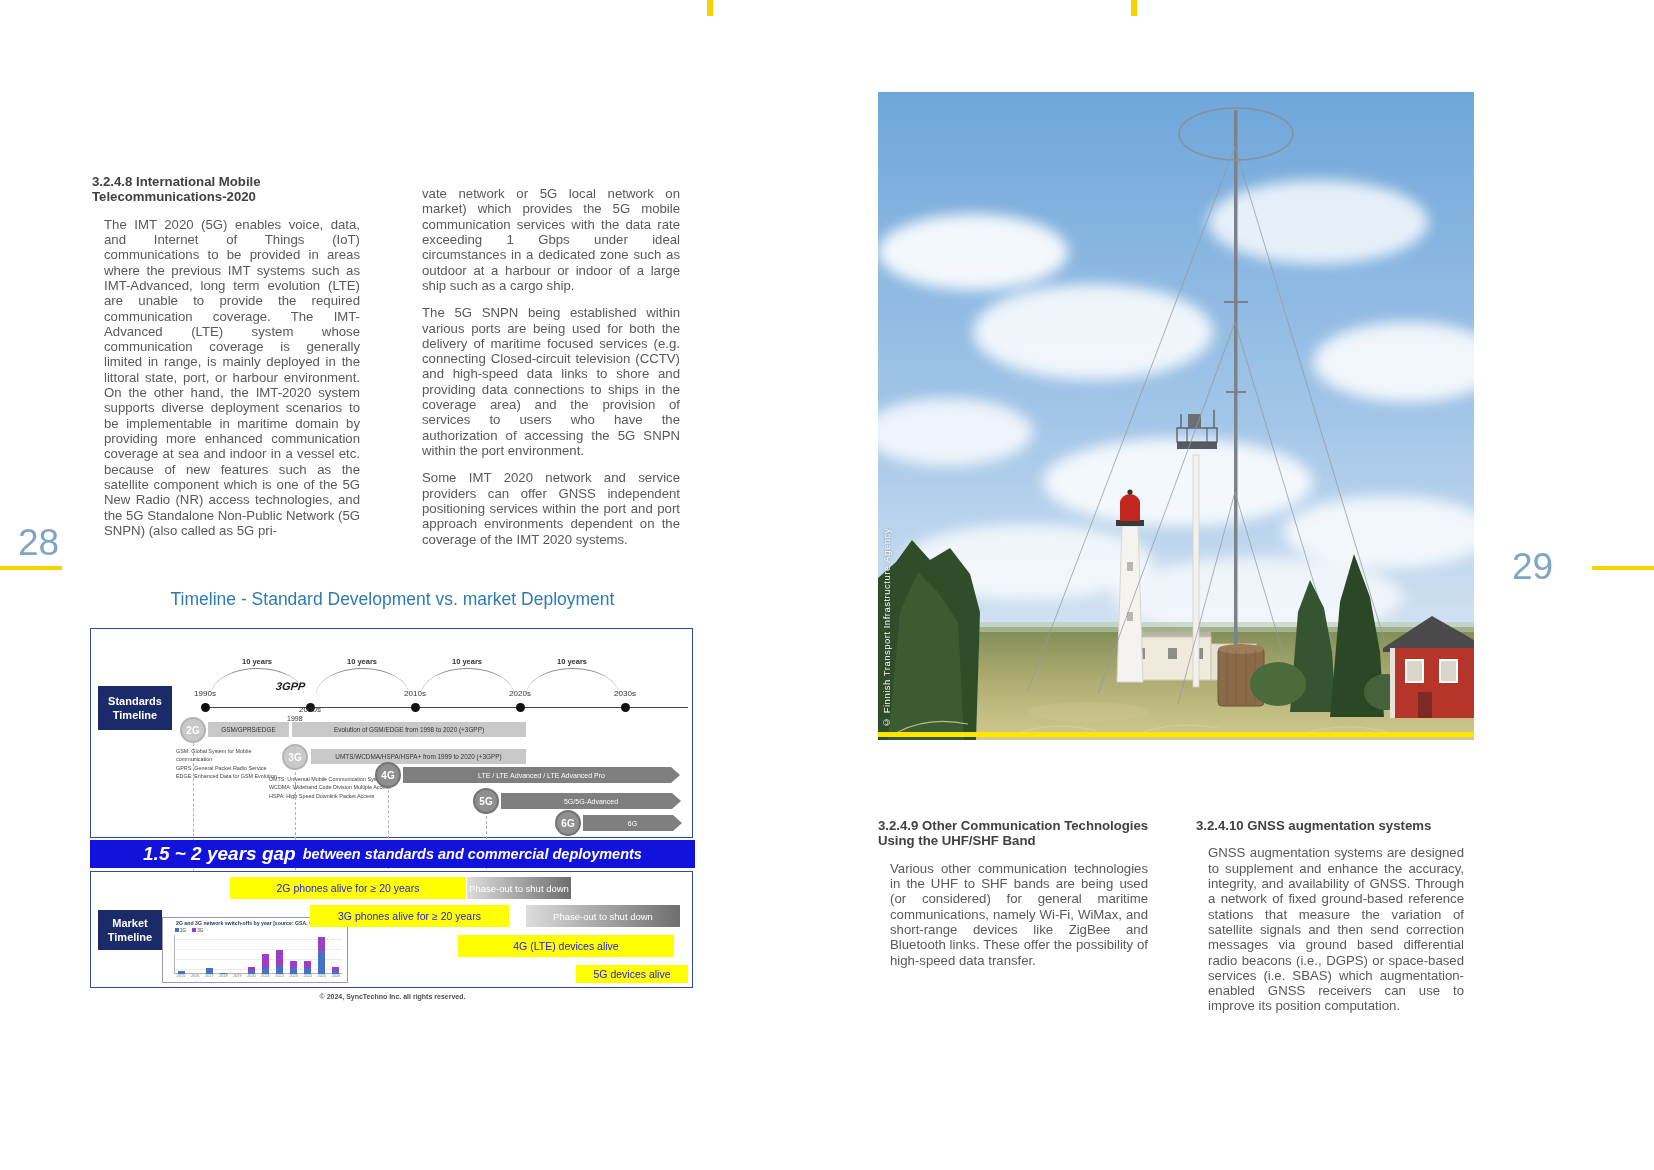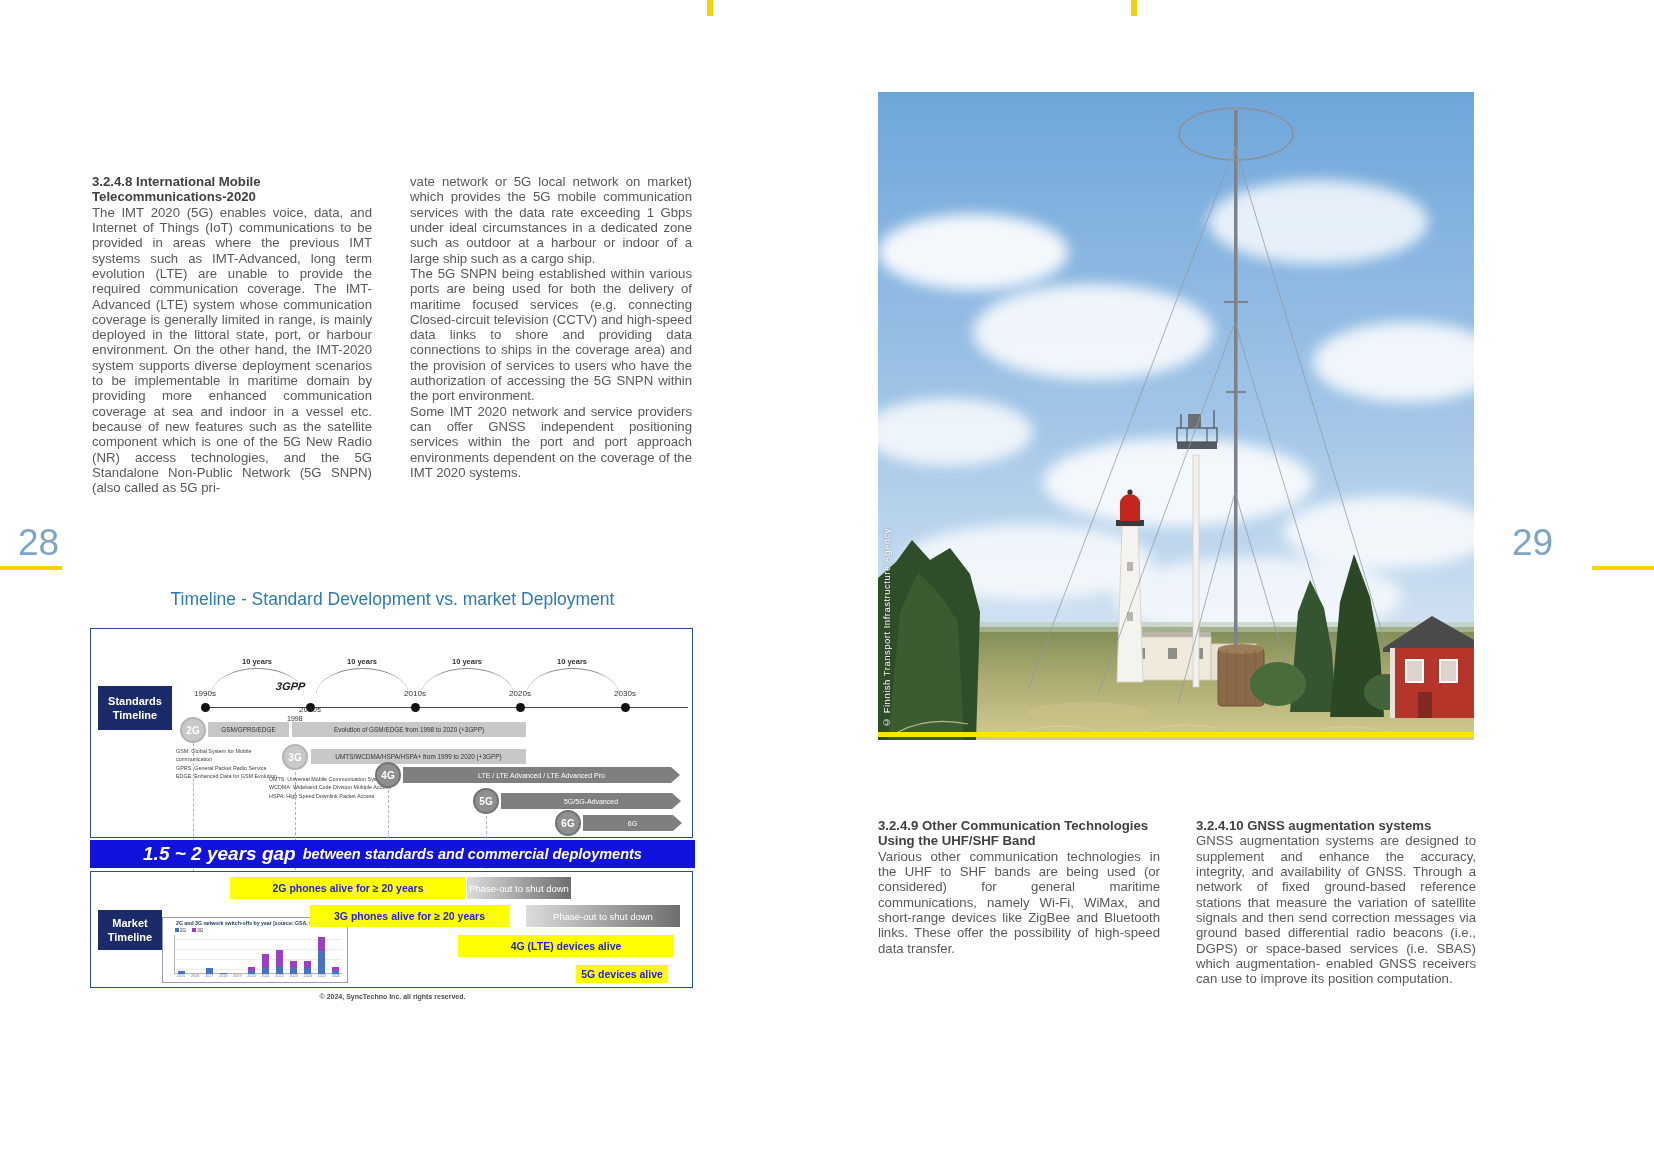--- a/index.html
+++ b/index.html
@@ -1,21 +1,21 @@
 <!DOCTYPE html>
 <html><head>
 <meta charset="utf-8">
 <style>
   html,body{margin:0;padding:0;background:#ffffff;}
   .spread{position:relative;width:1654px;height:1170px;background:#ffffff;
           font-family:"Liberation Sans",sans-serif;overflow:hidden;}
 
   
   .textcol{position:absolute;color:#58595b;font-size:13.2px;line-height:1.16;text-align:justify;}
-  .textcol p{margin:0;}
+  .textcol p{margin:12px;}
   .sec-heading{color:#414042;font-weight:bold;text-align:left;}
   .pagenum{position:absolute;color:#7fa5c5;font-size:37px;line-height:1;}
   .yrule{position:absolute;height:4px;background:#f8d200;}
   .cropmark{position:absolute;top:0;width:6px;height:16px;background:#f8d200;}
 
   
   .figtitle{position:absolute;left:90px;top:589px;width:605px;text-align:center;
             color:#2d7bb4;font-size:17.5px;}
   .fig{position:absolute;left:90px;top:628px;width:605px;height:362px;font-family:"Liberation Sans",sans-serif;}
   .sbox{position:absolute;border:1.5px solid #2e4b9b;background:#ffffff;box-sizing:border-box;}
@@ -39,21 +39,21 @@
   .gcirc.dark{background:#8f8f8f;border:2px solid #737373;}
   .sbar{position:absolute;height:15px;font-size:6.4px;display:flex;align-items:center;justify-content:center;white-space:nowrap;}
   .sbar.light{background:#c8c8c8;color:#333;}
   .sbar.dark{background:#7f7f7f;color:#fff;height:16px;font-size:7px;
              clip-path:polygon(0 0,calc(100% - 9px) 0,100% 50%,calc(100% - 9px) 100%,0 100%);}
   .abbr{position:absolute;font-size:5.4px;line-height:1.55;color:#3f3f3f;text-align:left;}
   .abbr div{white-space:normal;}
   .vdash{position:absolute;width:0;border-left:1.4px dashed #b2b2b2;}
   .hdash{position:absolute;height:0;border-top:1.4px dashed #b2b2b2;}
   .harrow{position:absolute;width:0;height:0;border:5px solid transparent;border-left:7px solid #a8a8a8;}
-  .ybar{position:absolute;height:22px;background:#ffff00;color:#2424d6;font-weight:bold;font-size:10.5px;
+  .ybar{position:absolute;height:22px;background:#ffff00;color:#2424d6;font-weight:normal;font-size:10.5px;
         display:flex;align-items:center;justify-content:center;}
   .pbar{position:absolute;height:22px;background:linear-gradient(90deg,#dcdcdc,#6e6e6e);color:#fff;
         font-size:9.5px;display:flex;align-items:center;justify-content:center;}
   .figcopy{position:absolute;left:90px;top:993px;width:605px;text-align:center;
            font-size:7px;font-weight:bold;color:#4d4d4d;}
   .figcaption{position:absolute;left:90px;top:1016px;width:605px;text-align:center;
               font-size:13px;font-weight:bold;color:#87898c;}
 
   
   .mchart{position:absolute;left:72px;top:289px;width:186px;height:66px;background:#fff;
@@ -267,21 +267,21 @@
             <div class="mc-lab">2026</div>
           </div>
         </div>
     </div>
 
     <div class="ybar" style="left:140px;top:249px;width:236px;">2G phones alive for ≥ 20 years</div>
     <div class="pbar" style="left:377px;top:249px;width:104px;">Phase-out to shut down</div>
     <div class="ybar" style="left:220px;top:277px;width:199px;">3G phones alive for ≥ 20 years</div>
     <div class="pbar" style="left:436px;top:277px;width:154px;">Phase-out to shut down</div>
     <div class="ybar" style="left:368px;top:307px;width:216px;">4G (LTE) devices alive</div>
-    <div class="ybar" style="left:486px;top:337px;width:92px;height:18px;">5G devices alive</div>
+    <div class="ybar" style="left:486px;top:337px;width:112px;height:18px;">5G devices alive</div>
   </div>
 
   <div class="figcopy">© 2024, SyncTechno Inc. all rights reserved.</div>
 
   <div class="photo">
     <svg width="596" height="648" viewBox="0 0 596 648" xmlns="http://www.w3.org/2000/svg">
       <defs>
         <linearGradient id="sky" x1="0" y1="0" x2="0" y2="1">
           <stop offset="0" stop-color="#6fa6da"></stop>
             <stop offset="0.55" stop-color="#a3c6e8"></stop>
@@ -380,21 +380,21 @@
         <path d="M130,645 q40,-18 90,-6" fill="none"></path>
         <path d="M260,642 q35,-14 80,-6" fill="none"></path>
         <path d="M420,644 q40,-16 90,-4" fill="none"></path>
         <ellipse cx="210" cy="620" rx="60" ry="10" fill="#cfc98b" stroke="none" opacity="0.5"></ellipse>
       </g>
     </svg>
     <div class="photo-credit">© Finnish Transport Infrastructure Agency</div>
   </div>
   <div class="photo-yline"></div>
 
-  <div class="pagenum" style="left:1512px;top:524px;">29</div>
+  <div class="pagenum" style="left:1512px;top:548px;">29</div>
   <div class="yrule" style="left:1592px;top:566px;width:62px;"></div>
 
   <div class="textcol" style="left:878px;top:818px;width:282px;">
     <div class="sec-heading">3.2.4.9 Other Communication Technologies Using the UHF/SHF Band</div>
     <p>Various other communication technologies in the UHF to SHF bands are being used (or considered) for general maritime communications, namely Wi-Fi, WiMax, and short-range devices like ZigBee and Bluetooth links. These offer the possibility of high-speed data transfer.</p>
   </div>
   <div class="textcol" style="left:1196px;top:818px;width:280px;">
     <div class="sec-heading">3.2.4.10 GNSS augmentation systems</div>
     <p>GNSS augmentation systems are designed to supplement and enhance the accuracy, integrity, and availability of GNSS. Through a network of fixed ground-based reference stations that measure the variation of satellite signals and then send correction messages via ground based differential radio beacons (i.e., DGPS) or space-based services (i.e. SBAS) which augmentation- enabled GNSS receivers can use to improve its position computation.</p>
   </div>

